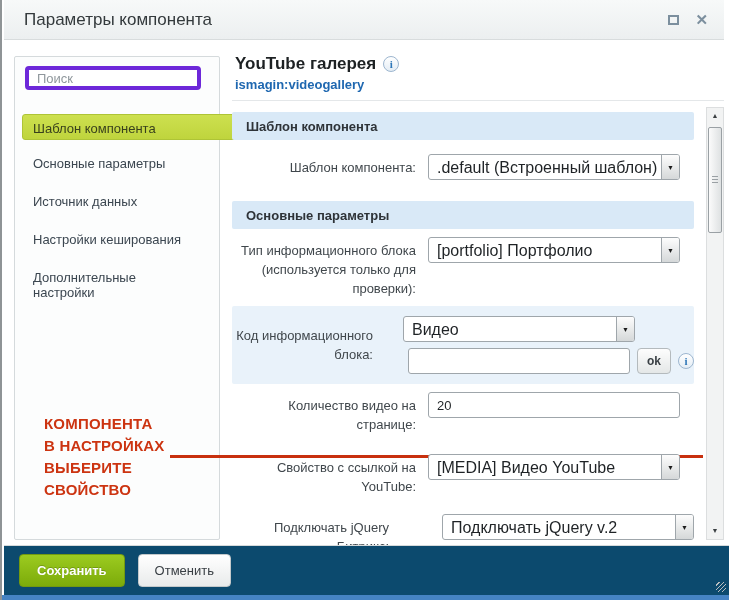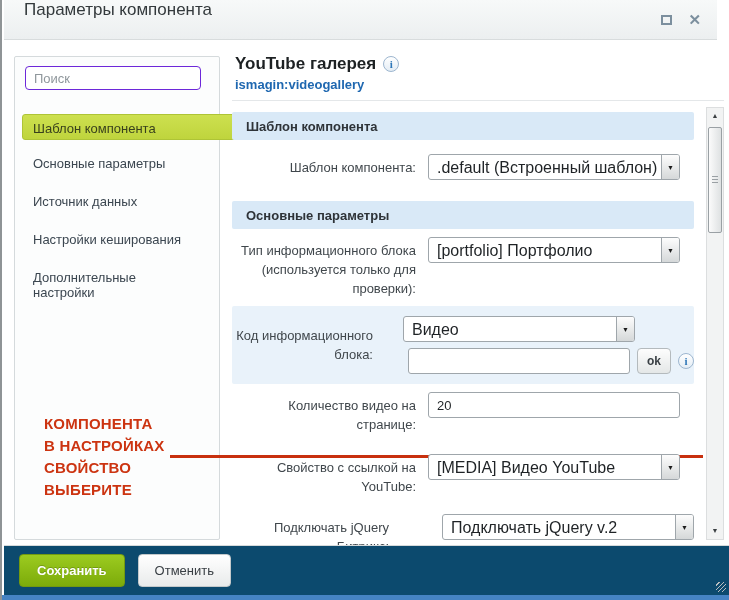--- a/index.html
+++ b/index.html
@@ -2,33 +2,33 @@
 <html><head>
 <meta charset="utf-8">
 <style>
   * { margin:0; padding:0; box-sizing:border-box; }
   html,body { width:729px; height:600px; }
   body { font-family:"Liberation Sans", sans-serif; background:#fff; position:relative; overflow:hidden; }
 
   .dialog { position:absolute; inset:0; background:#fff; border-left:2px solid #8f9496; }
 
   
-  .titlebar { position:absolute; left:2px; right:12px; top:0; height:40px;
+  .titlebar { position:absolute; left:2px; right:5px; top:0; height:40px;
     background:linear-gradient(#f7f9f9,#eceff0); border-bottom:1px solid #d8dcdd;
-    display:flex; padding:0 16px 0 20px; }
+    display:flex; align-items:center; padding:0 16px 0 20px; }
   .titlebar .ttl { font-size:17px; color:#33393c; }
   .winctl { margin-left:auto; display:flex; align-items:center; gap:16px; }
   .maxbox { width:11px; height:10px; border:2px solid #7c8f9e; display:inline-block; cursor:pointer; }
   .closex { font-size:15px; font-weight:bold; color:#7c8f9e; cursor:pointer; line-height:1; }
 
   
   .sidebar { position:absolute; left:12px; top:56px; width:206px; height:484px;
     border:1px solid #d5dadc; background:#fcfdfd; border-radius:2px; }
   .search { margin:9px 10px 0 10px; }
-  .search input { width:176px; height:24px; border:1px solid #6d28d9; border-radius:4px;
+  .search input { width:176px; height:24px; border:4px solid #6d28d9; border-radius:4px;
     font:13px "Liberation Sans",sans-serif; color:#3c4347; padding:0 8px; background:#fff; }
   .search input::placeholder { color:#8f979c; }
   .menu { margin-top:24px; padding:0 7px; }
   .mitem { font-size:13px; color:#3b4650; padding:7px 11px; margin-bottom:9px; cursor:pointer; border-radius:3px; }
   .mitem.sel { background:linear-gradient(#cde04f,#bfd43d); border:1px solid #aec436; color:#38401c; padding:6px 10px; }
 
   
   .annot { position:absolute; left:42px; top:413px; color:#cc3411; font-weight:bold;
     font-size:15px; line-height:22px; letter-spacing:.2px; }
   .redline { position:absolute; left:168px; top:455px; width:533px; height:3px; background:#c8300e; }
@@ -118,22 +118,22 @@
       <div class="mitem">Основные параметры</div>
       <div class="mitem">Источник данных</div>
       <div class="mitem">Настройки кеширования</div>
       <div class="mitem">Дополнительные настройки</div>
     </div>
   </div>
 
   <div class="annot">
     <div>КОМПОНЕНТА</div>
     <div>В НАСТРОЙКАХ</div>
+    <div>ВЫБЕРИТЕ</div>
     <div>СВОЙСТВО</div>
-    <div>ВЫБЕРИТЕ</div>
   </div>
   <div class="redline"></div>
 
   <div class="chead">
     <div class="ctitle">
       <span>YouTube галерея</span>
       <span class="info-i">i</span>
     </div>
     <div class="ccode">ismagin:videogallery</div>
   </div>

